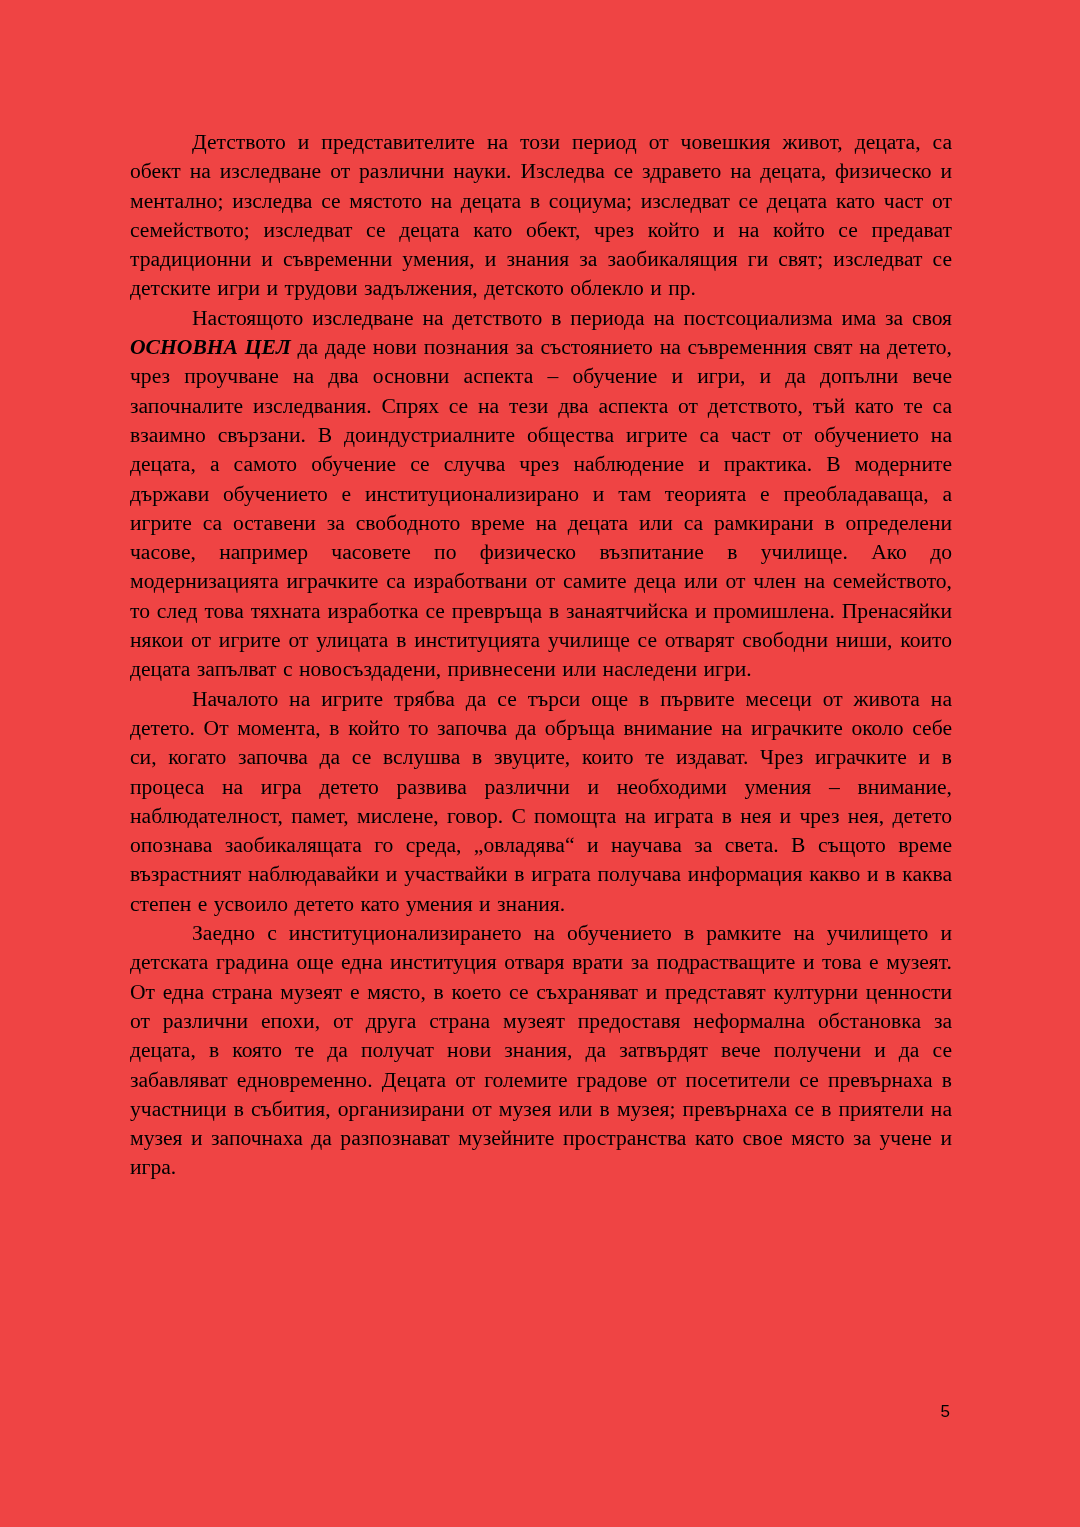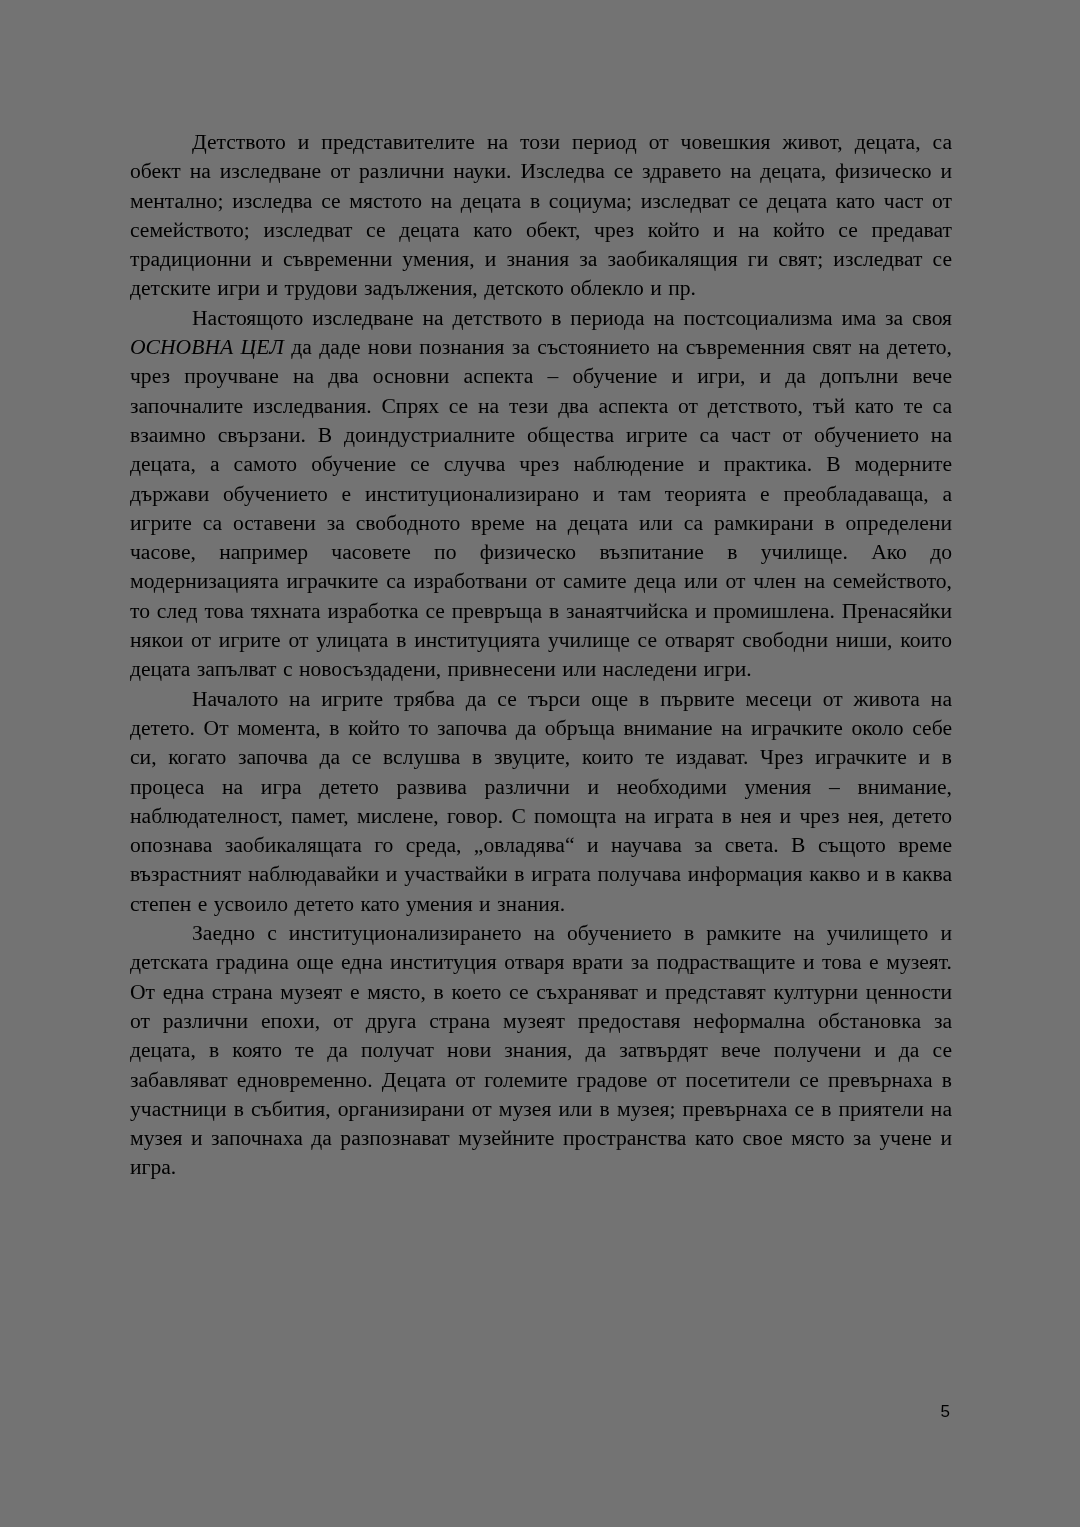--- a/index.html
+++ b/index.html
@@ -11,40 +11,40 @@
     width: 1080px;
     height: 1527px;
     position: relative;
     overflow: hidden;
     font-family: "Liberation Serif", serif;
     color: #000000;
   }
   .page {
     position: absolute;
     inset: 0;
-    background: #737373;
+    background: #ef4444;
   }
   .text-block {
     position: absolute;
     left: 130px;
     top: 128px;
     width: 822px;
   }
   p.body-para {
     margin: 0;
     padding: 0;
     font-size: 21.6px;
     line-height: 29.3px;
     text-align: justify;
     text-justify: inter-word;
     text-indent: 62px;
     word-spacing: 1px;
   }
   .emphasis {
-    font-weight: normal;
+    font-weight: bold;
     font-style: italic;
   }
   .page-number {
     position: absolute;
     right: 130px;
     top: 1402px;
     font-family: "Liberation Sans", sans-serif;
     font-size: 17px;
     color: #000000;
     text-align: right;

